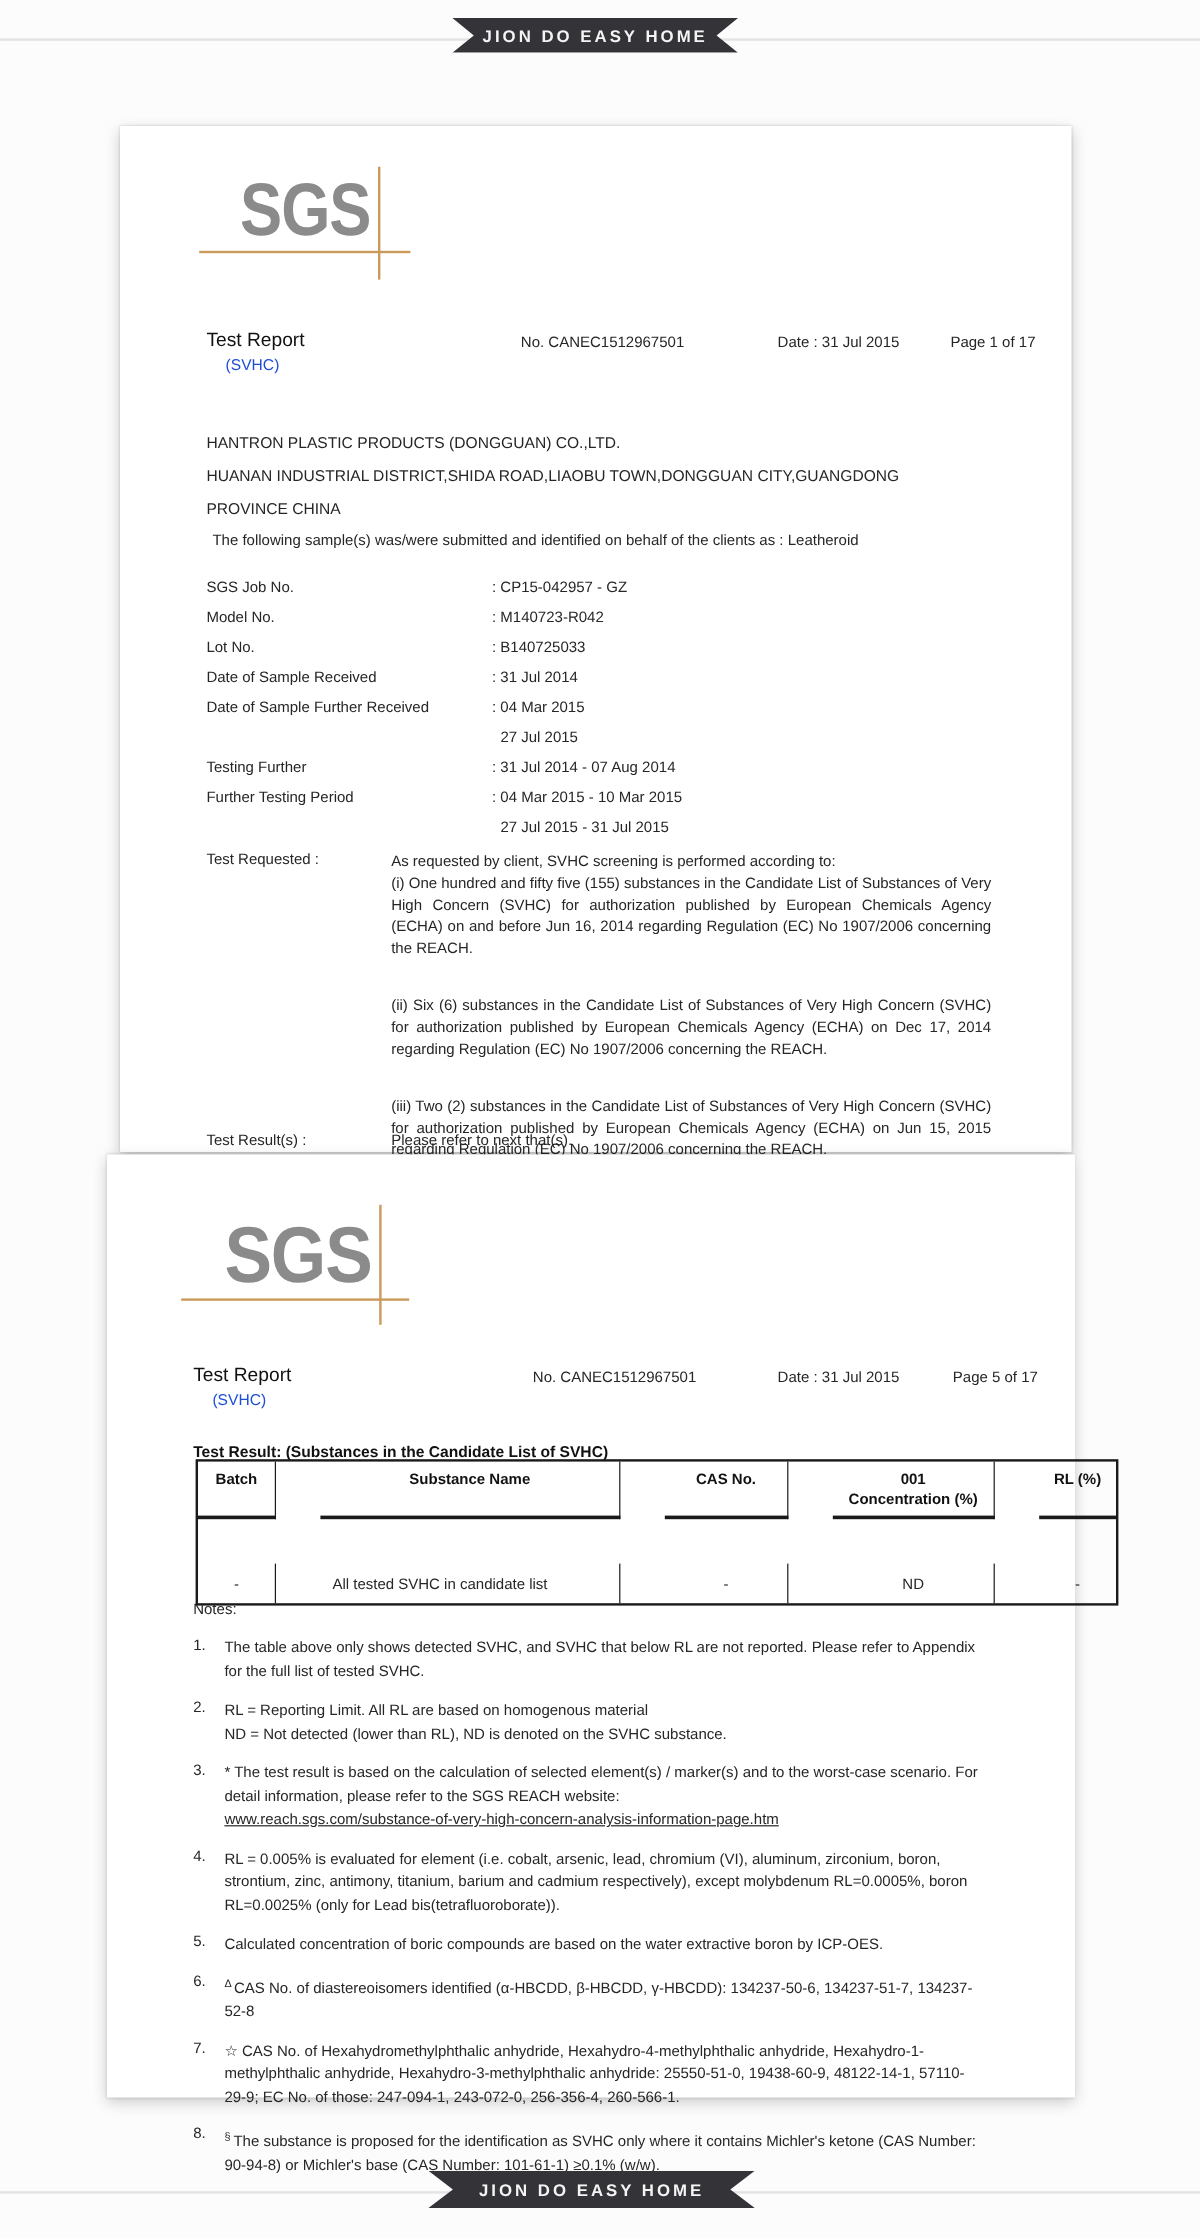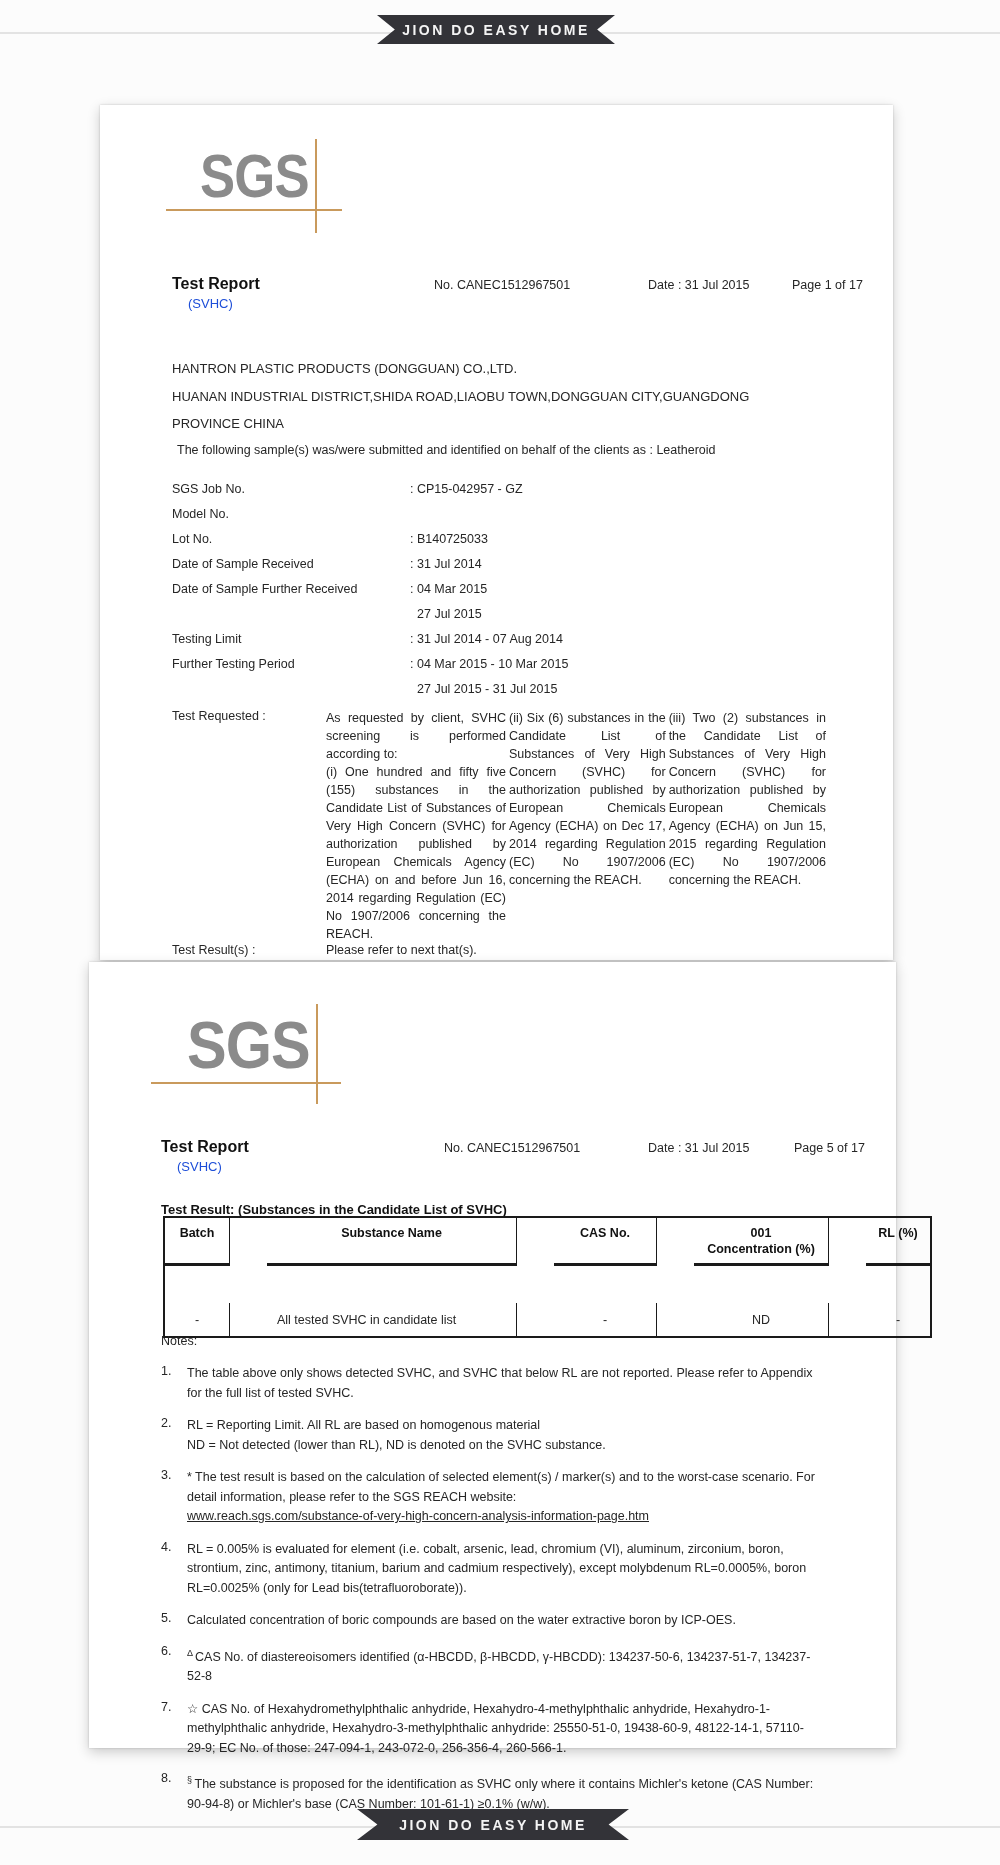--- a/index.html
+++ b/index.html
@@ -18,32 +18,32 @@
   }
   .page{position:absolute;background:#ffffff;
     box-shadow:0 0 2px rgba(0,0,0,.18),0 4px 12px rgba(0,0,0,.20);}
   
   .sgs-text{position:absolute;font-weight:700;color:#8b8b8b;line-height:1;
     transform:scaleX(.85);transform-origin:left top;letter-spacing:-1px;}
   .logo-underline{position:absolute;height:2px;background:#c99a5c;}
   .logo-vline{position:absolute;width:2px;background:#c99a5c;}
   
   .doc-header{position:absolute;width:700px;}
-  .doc-title{font-size:16px;font-weight:bold;color:#111;}
+  .doc-title{font-size:16px;font-weight:normal;color:#111;}
   .doc-subtitle{font-size:13px;font-weight:normal;color:#1d4ed8;margin:3px 0 0 16px;}
   .meta{position:absolute;top:3px;font-size:12.5px;color:#262626;white-space:nowrap;}
   
   .client-block{position:absolute;font-size:13px;line-height:27.5px;white-space:nowrap;}
   .sample-line{position:absolute;font-size:12.5px;white-space:nowrap;}
   .fields{position:absolute;font-size:12.5px;}
   .field-row{display:grid;grid-template-columns:238px auto;line-height:25px;}
   .f-val2{padding-left:7px;line-height:25px;}
   .tr-block{position:absolute;display:grid;grid-template-columns:154px 500px;}
   .tr-label,.res-label{font-size:12.5px;white-space:nowrap;}
-  .tr-paras{display:flex;flex-direction:row;gap:3px;}
+  .tr-paras{display:flex;flex-direction:column;gap:30px;}
   .tr-para{font-size:12.5px;line-height:18px;text-align:justify;white-space:pre-line;}
   .res-block{position:absolute;display:grid;grid-template-columns:154px auto;}
   .res-val{font-size:12.5px;}
   
   .result-heading{position:absolute;font-size:13px;font-weight:bold;white-space:nowrap;color:#111;}
   .svhc-table{position:absolute;border:2px solid #1a1a1a;display:grid;
     grid-template-columns:65px 250px 103px 135px 64px;gap:37px;}
   .th{font-size:12.5px;font-weight:bold;text-align:center;white-space:pre-line;
     padding:7px 3px 6px 3px;border-right:1px solid #1a1a1a;border-bottom:3px solid #1a1a1a;
     display:flex;align-items:flex-start;justify-content:center;line-height:16px;min-height:32px;color:#111;}
@@ -91,20 +91,23 @@
 
   <div class="fields" style="left:72px;top:372px;width:660px;">
       <div class="field-row">
         <div class="f-label">SGS Job No.</div>
         <div>
           <div class="f-val">: CP15-042957 - GZ</div>
         </div>
       </div>
       <div class="field-row">
         <div class="f-label">Model No.</div>
+        <div>
+          <div class="f-val">: M140723-R042</div>
+        </div>
       </div>
       <div class="field-row">
         <div class="f-label">Lot No.</div>
         <div>
           <div class="f-val">: B140725033</div>
         </div>
       </div>
       <div class="field-row">
         <div class="f-label">Date of Sample Received</div>
         <div>
@@ -112,21 +115,21 @@
         </div>
       </div>
       <div class="field-row">
         <div class="f-label">Date of Sample Further Received</div>
         <div>
           <div class="f-val">: 04 Mar 2015</div>
           <div class="f-val2">27 Jul 2015</div>
         </div>
       </div>
       <div class="field-row">
-        <div class="f-label">Testing Limit</div>
+        <div class="f-label">Testing Further</div>
         <div>
           <div class="f-val">: 31 Jul 2014 - 07 Aug 2014</div>
         </div>
       </div>
       <div class="field-row">
         <div class="f-label">Further Testing Period</div>
         <div>
           <div class="f-val">: 04 Mar 2015 - 10 Mar 2015</div>
           <div class="f-val2">27 Jul 2015 - 31 Jul 2015</div>
         </div>

